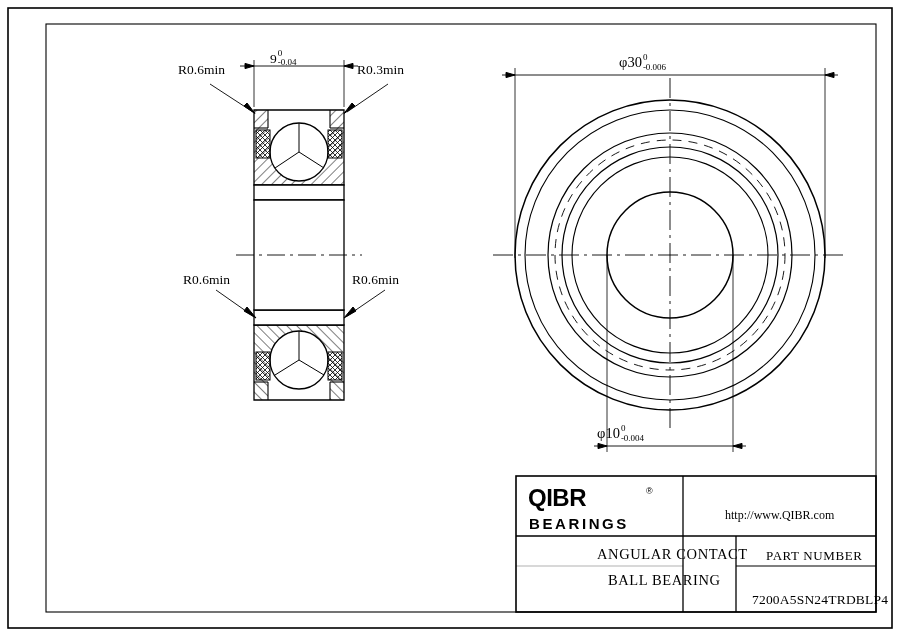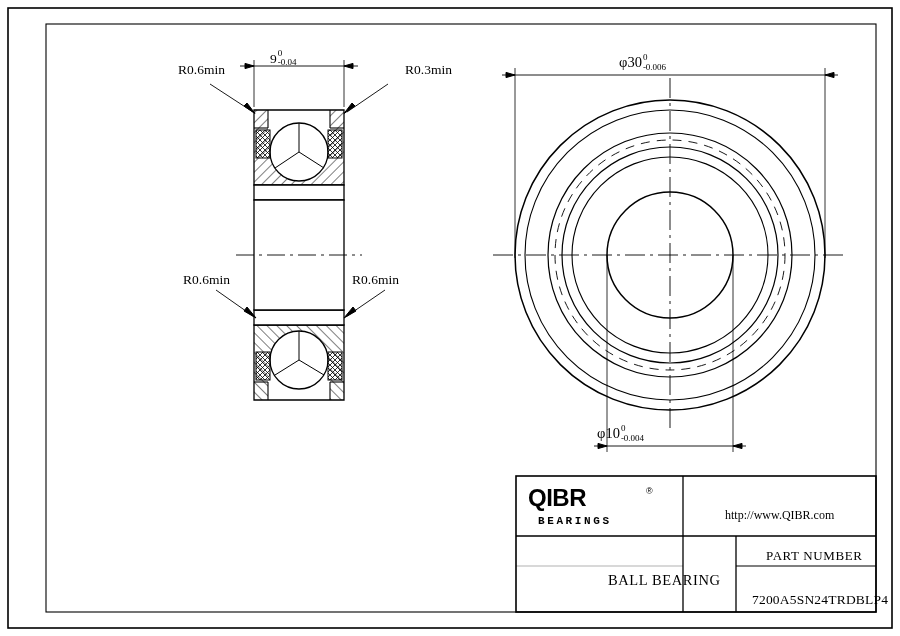--- a/index.html
+++ b/index.html
@@ -50,24 +50,24 @@
   }
   .logo-reg {
     position: absolute;
     left: 118px;
     top: 2px;
     font-family: "Liberation Sans", sans-serif;
     font-size: 9px;
   }
   .logo-sub {
     position: absolute;
-    left: 10px;
+    left: 1px;
     top: 31px;
-    font-family: Liberation Mono, monospace;
-    font-size: 11px;
+    font-family: Liberation Sans, sans-serif;
+    font-size: 15px;
     letter-spacing: 2.6px;
     font-weight: bold;
   }
   .company {
     left: 690px;
     top: 487px;
     font-size: 12.5px;
     letter-spacing: 0.2px;
   }
   .website {
@@ -266,21 +266,21 @@
       <rect x="516" y="476" width="360" height="136" stroke-width="1.6"></rect>
       <line x1="516" y1="536" x2="876" y2="536" stroke-width="1.3"></line>
       <line x1="683" y1="476" x2="683" y2="612" stroke-width="1.3"></line>
       <line x1="736" y1="536" x2="736" y2="612" stroke-width="1.3"></line>
       <line x1="736" y1="566" x2="876" y2="566" stroke-width="1.1"></line>
       <line x1="516" y1="566" x2="683" y2="566" stroke-width="0.9" stroke-opacity="0.35"></line>
     </g>
   </svg>
 
   <div class="ann" style="left:178px; top:62px;">R0.6min</div>
-  <div class="ann" style="left:357px; top:62px;margin-left:48px;">R0.3min</div>
+  <div class="ann" style="left:357px; top:62px;">R0.3min</div>
   <div class="ann" style="left:183px; top:272px;">R0.6min</div>
   <div class="ann" style="left:352px; top:272px;">R0.6min</div>
 
   <div class="ann" style="left:270px; top:50px;">
     <span>9</span><span class="frac"><span>0</span><span>-0.04</span></span>
   </div>
 
   <div class="ann" style="left:619px; top:54px; font-size:14.5px;">
     <span>φ</span><span>30</span><span class="frac"><span>0</span><span>-0.006</span></span>
   </div>
@@ -289,17 +289,18 @@
     <span>φ</span><span>10</span><span class="frac"><span>0</span><span>-0.004</span></span>
   </div>
 
   <div class="logo-wrap">
     <div class="logo-main">QIBR</div>
     <div class="logo-reg">®</div>
     <div class="logo-sub">BEARINGS</div>
   </div>
 
   <div class="tb-text website">http://www.QIBR.com</div>
+  <div class="tb-text prod1">ANGULAR CONTACT</div>
   <div class="tb-text prod2">BALL BEARING</div>
   <div class="tb-text pnlabel">PART  NUMBER</div>
   <div class="tb-text pnvalue">7200A5SN24TRDBLP4</div>
 
 </div>
 
 </body></html>

